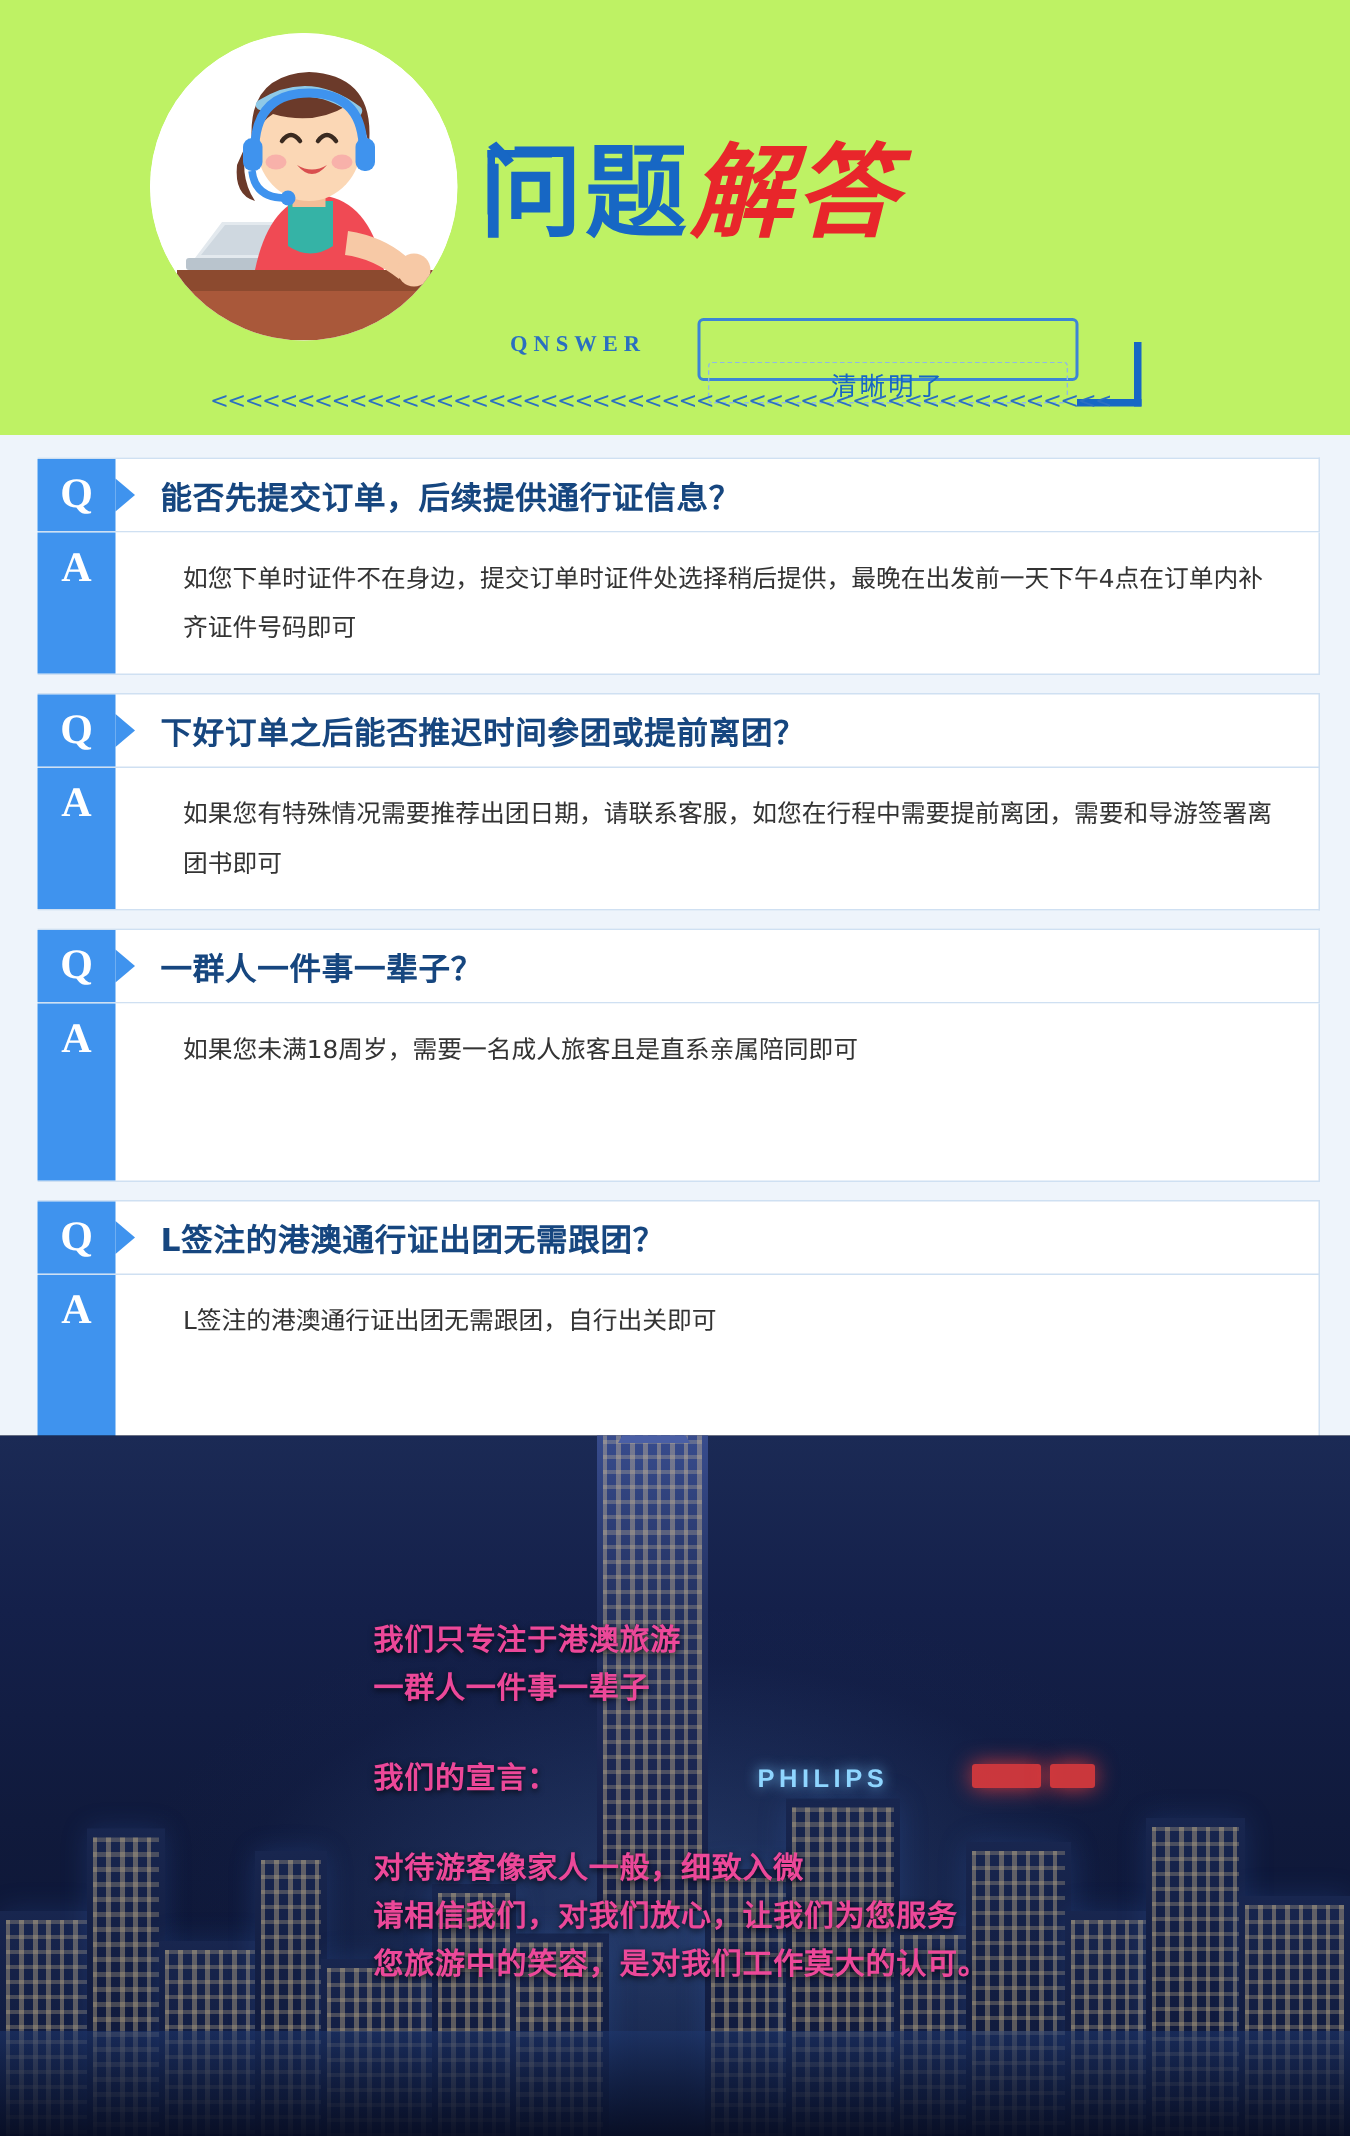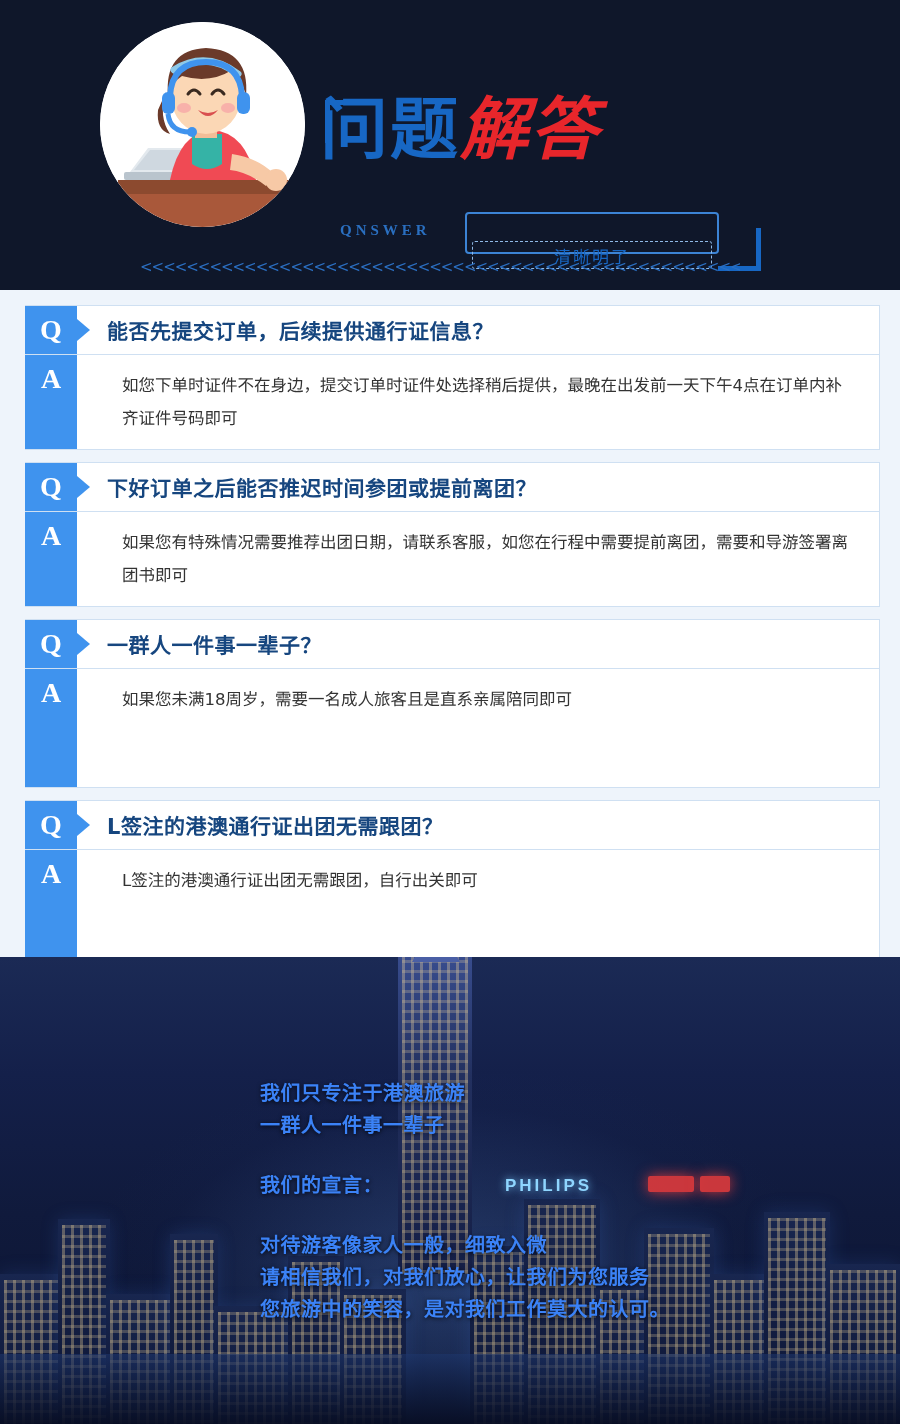--- a/index.html
+++ b/index.html
@@ -17,21 +17,21 @@
     position: relative;
     width: 900px;
     height: 1424px;
     background: #eef4fb;
   }
 
   
   .header {
     position: relative;
     height: 290px;
-    background: #0f172a;
+    background: #bef264;
   }
   .mascot {
     position: absolute;
     left: 100px;
     top: 22px;
     width: 205px;
     height: 205px;
     border-radius: 50%;
     background: #ffffff;
     overflow: hidden;
@@ -284,23 +284,23 @@
   .harbor {
     position: absolute;
     left: 0;
     bottom: 0;
     width: 900px;
     height: 70px;
     background: linear-gradient(180deg, rgba(30,55,110,.55), rgba(8,14,36,.95));
   }
   .footer-text {
     position: absolute;
-    left: 260px;
+    left: 249px;
     top: 120px;
-    color: #3b82f6;
+    color: #ec4899;
     font-family: "DejaVu Sans", sans-serif;
     text-shadow: 0 1px 4px rgba(0,0,0,.8);
   }
   .ft-line {
     font-size: 20px;
     line-height: 32px;
     font-weight: bold;
     letter-spacing: .5px;
   }
   .ft-gap { height: 28px; }

